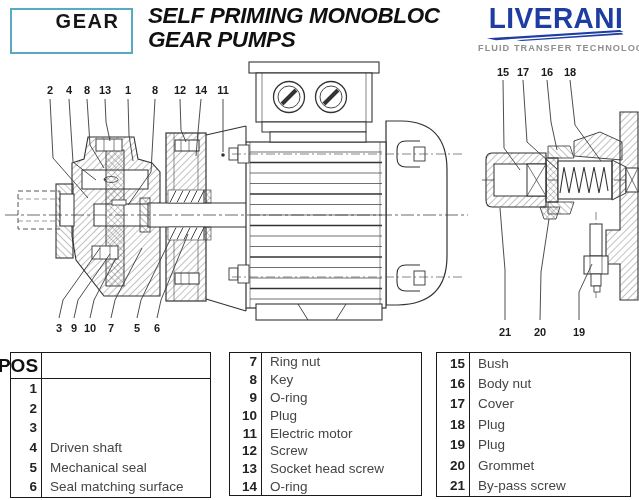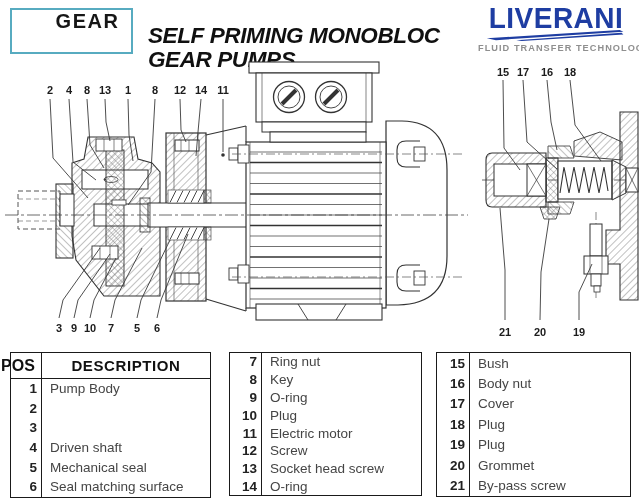--- a/index.html
+++ b/index.html
@@ -8,21 +8,21 @@
 
   
   .badge{position:absolute;left:10px;top:8px;width:123px;height:46px;
          border:2px solid var(--accent-teal,#57abc0);background:#fff;box-sizing:border-box;}
   .badge-top{height:20px;background:var(--accent-teal,#57abc0);color:#fff;
              font-size:10.5px;font-weight:bold;font-style:italic;text-align:center;
              line-height:20px;letter-spacing:.6px;}
   .badge-main{height:24px;text-align:center;font-size:20px;font-weight:bold;color:#161616;
               line-height:23px;letter-spacing:1.5px;padding-left:32px;}
   .title{position:absolute;left:148px;top:4px;width:330px;color:#101010;
-         font-size:22.5px;line-height:24px;font-weight:bold;font-style:italic;letter-spacing:-.4px;margin-top:20px;}
+         font-size:22.5px;line-height:24px;font-weight:bold;font-style:italic;letter-spacing:-.4px;}
   .logo{position:absolute;left:478px;top:5px;width:156px;text-align:center;}
   .brand{color:var(--logo-blue,#1e3da2);font-size:28px;font-weight:bold;letter-spacing:.5px;
          line-height:28px;transform:scaleY(1.05);}
   .swoosh{display:block;margin:-3px auto 0 auto;color:var(--logo-blue,#1e3da2);}
   .tagline{color:var(--tagline-gray,#8f8f8f);font-size:9.2px;font-weight:bold;
            letter-spacing:1.05px;margin-top:1px;white-space:nowrap;}
 
   
   .drawing{position:absolute;left:0;top:58px;width:639px;height:290px;}
   .drawing svg{position:absolute;left:0;top:0;}
@@ -30,21 +30,21 @@
            font-size:11px;font-weight:bold;color:#1c1c1c;line-height:16px;}
 
   
   .ptable{position:absolute;border:1.6px solid #1a1a1a;background:#fff;box-sizing:border-box;}
   .trow{display:flex;align-items:center;}
   .thead{border-bottom:1.6px solid #1a1a1a;}
   .pos-cell{border-right:1.3px solid #1a1a1a;text-align:right;padding-right:4px;
             font-weight:bold;color:#222;font-size:13.5px;box-sizing:border-box;height:100%;
             display:flex;align-items:center;justify-content:flex-end;}
   .desc-cell{flex:1;padding-left:8px;color:#454545;font-size:13.5px;}
-  .thead .pos-cell{font-size:16px;justify-content:center;padding-right:16px;color:#111;}
+  .thead .pos-cell{font-size:19px;justify-content:center;padding-right:16px;color:#111;}
   .thead .desc-cell{text-align:center;font-weight:bold;font-size:15px;color:#111;
                     letter-spacing:.6px;padding-left:0;}
 </style>
 </head>
 <body>
 
 <div class="page">
 
   <div class="badge">
     <div class="badge-main">GEAR</div>
@@ -276,25 +276,23 @@
         <span class="callout" style="left: 147px; top: 262px;">6</span>
         <span class="callout" style="left: 495px; top: 266px;">21</span>
         <span class="callout" style="left: 530px; top: 266px;">20</span>
         <span class="callout" style="left: 569px; top: 266px;">19</span>
       </div>
   </div>
 
   <div class="ptable" style="left: 10px; top: 352px; width: 201px;">
       <div class="trow thead" style="height: 25px;">
         <div class="pos-cell" style="width: 31px;">POS</div>
-        <div class="desc-cell">DESCRIPTION</div>
       </div>
       <div class="trow" style="height: 19.6px;">
         <div class="pos-cell" style="width: 31px;">1</div>
-        <div class="desc-cell">Pump Body</div>
       </div>
       <div class="trow" style="height: 19.6px;">
         <div class="pos-cell" style="width: 31px;">2</div>
       </div>
       <div class="trow" style="height: 19.6px;">
         <div class="pos-cell" style="width: 31px;">3</div>
       </div>
       <div class="trow" style="height: 19.6px;">
         <div class="pos-cell" style="width: 31px;">4</div>
         <div class="desc-cell">Driven shaft</div>

